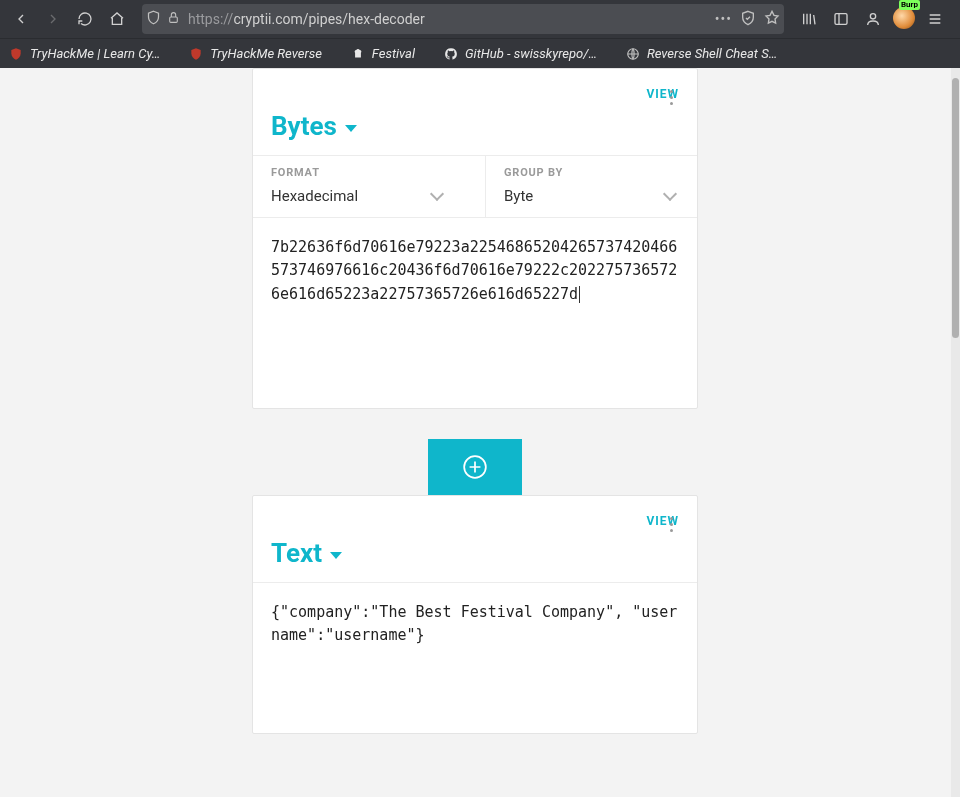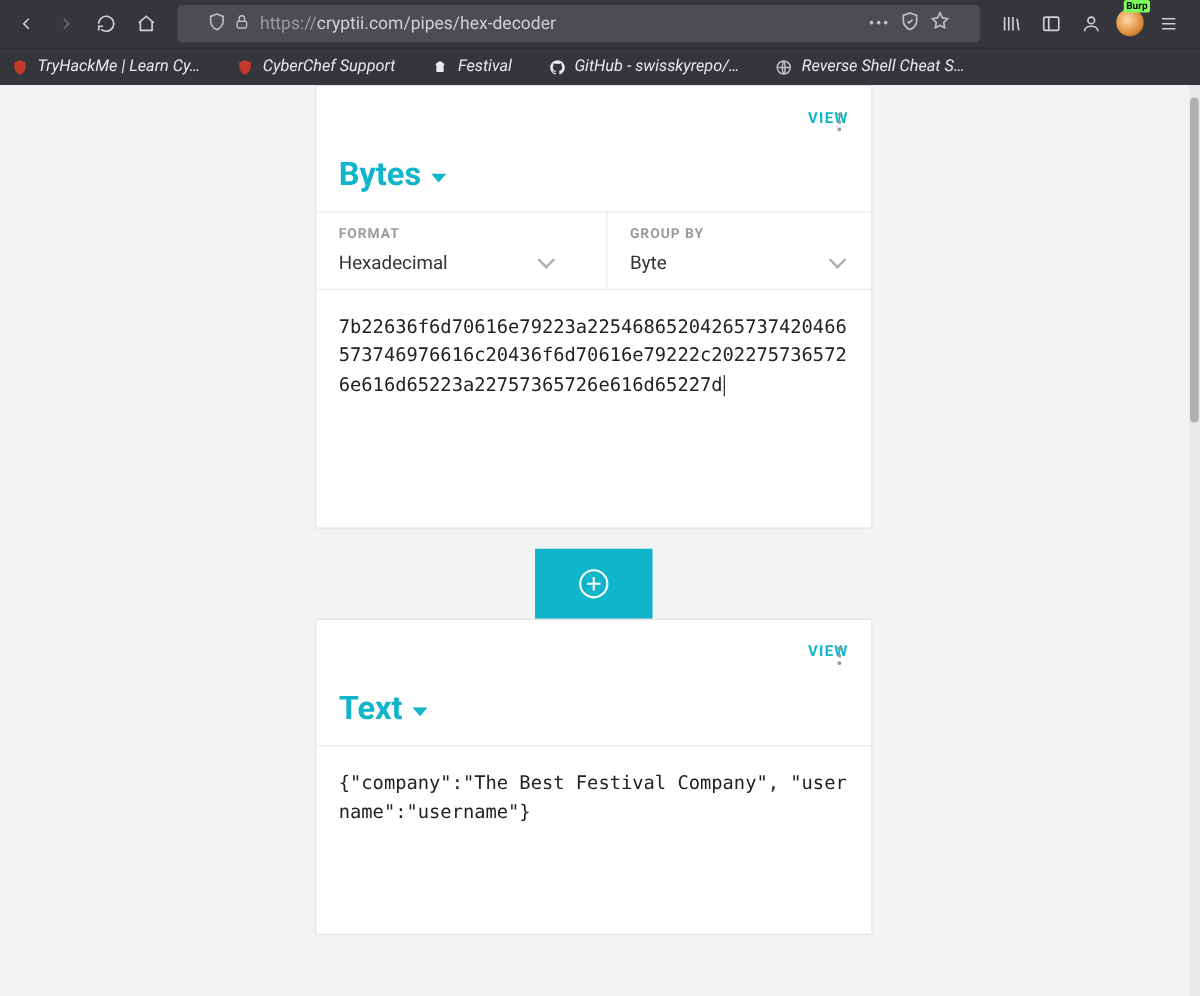--- a/index.html
+++ b/index.html
@@ -29,21 +29,21 @@
     .toolbar-btn.disabled { color: #6a6b6e; }
     .toolbar-btn svg { width: 16px; height: 16px; }
     .url-bar {
       flex: 1;
       display: flex;
       align-items: center;
       background: #4b4d52;
       border-radius: 4px;
       height: 30px;
       margin: 0 8px;
-      padding: 0 24px;
+      padding: 0 4px;
       gap: 8px;
       color: #d0d0d0;
       font-size: 14px;
     }
     .url-bar .lock-group { display:flex; align-items:center; gap:6px; }
     .url-text { flex:1; white-space:nowrap; overflow:hidden; }
     .url-text .proto { color: #9a9b9e; }
     .right-icons { display:flex; gap:2px; padding-right:4px; }
     .burp-badge {
       position: relative;
@@ -110,21 +110,21 @@
       padding:18px 18px 14px 18px;
       position:relative;
       text-align:right;
     }
     .view-label {
       font-size:12px; font-weight:700; letter-spacing:1px;
       color:#0fb6cb;
     }
     .card-title-row {
       display:flex; align-items:center; gap:8px;
-      margin-top:24px;
+      margin-top:10px;
       cursor:pointer;
     }
     .card-title {
       font-size:26px; font-weight:700; color:#0fb6cb;
     }
     .caret-down {
       width:0;height:0;border-left:6px solid transparent;border-right:6px solid transparent;border-top:7px solid #0fb6cb;
       margin-top:4px;
     }
     .card-menu {
@@ -268,21 +268,21 @@
           </svg>
       </span>
       <span>TryHackMe | Learn Cy…</span>
     </div>
     <div class="bookmark">
       <span class="bm-icon bm-red">
         <svg viewBox="0 0 24 24" fill="currentColor" width="14" height="14">
             <path d="M12 2l8 3v6c0 5-3.5 9-8 11-4.5-2-8-6-8-11V5l8-3z"></path>
           </svg>
       </span>
-      <span>CyberChef Support</span>
+      <span>TryHackMe Reverse</span>
     </div>
     <div class="bookmark">
       <span class="bm-icon">
         <svg viewBox="0 0 24 24" fill="#e8e8e8" width="14" height="14">
             <path d="M7 10a3 3 0 0 1 2-5 3.5 3.5 0 0 1 6 0 3 3 0 0 1 2 5v8H7v-8z"></path>
           </svg>
       </span>
       <span>Festival</span>
     </div>
     <div class="bookmark">

